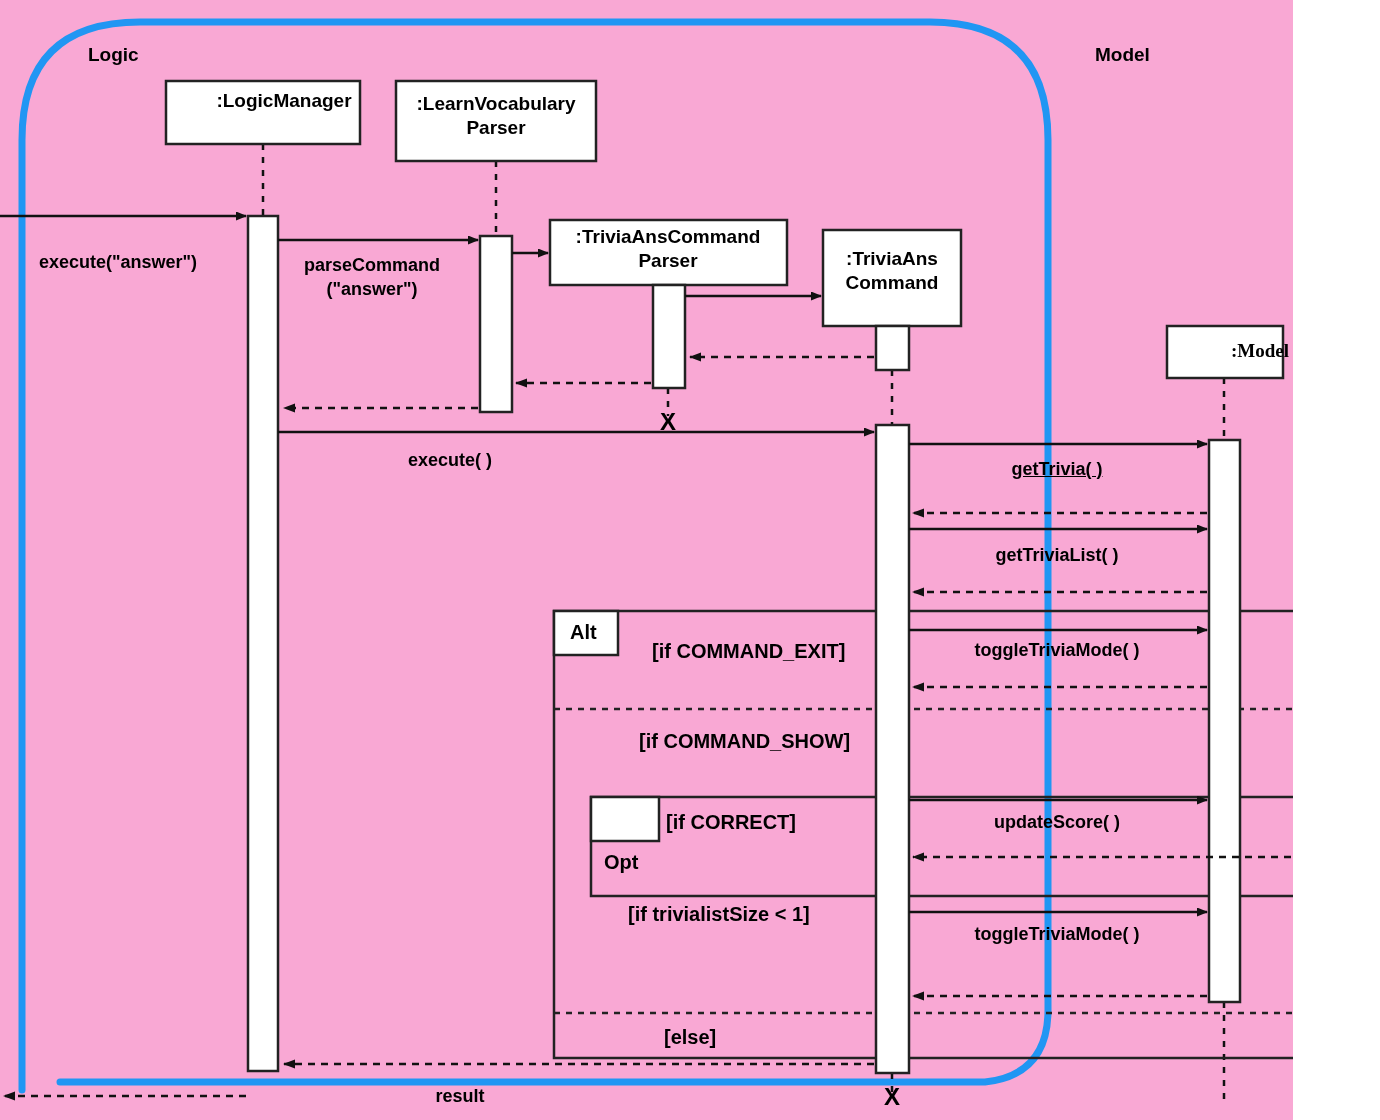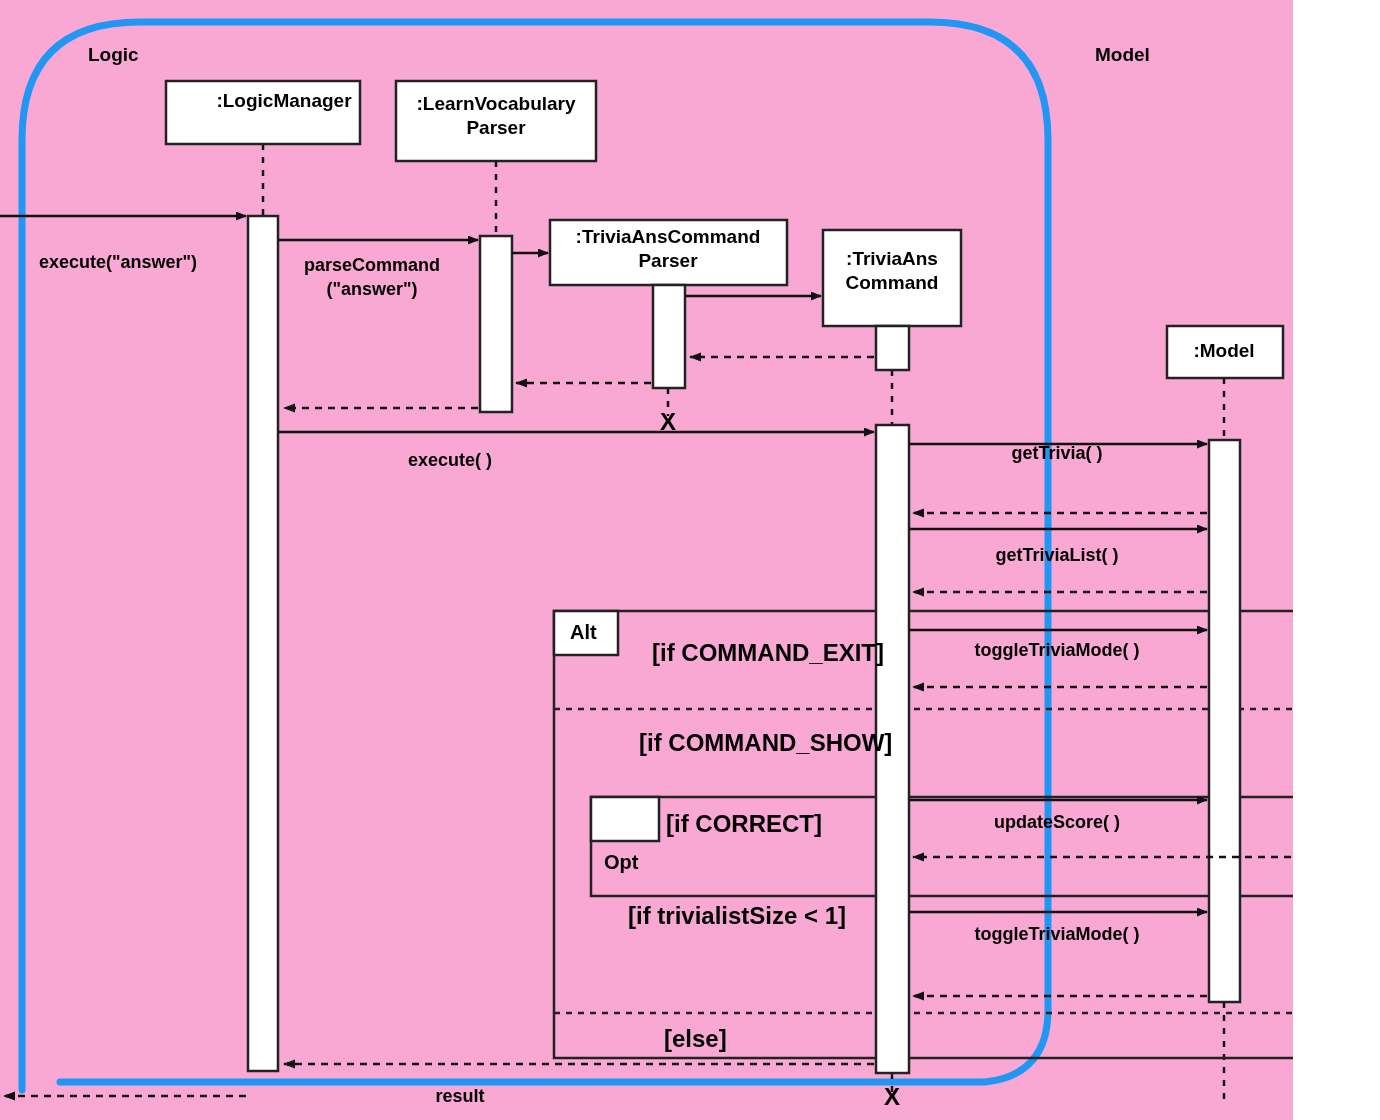--- a/index.html
+++ b/index.html
@@ -37,21 +37,21 @@
     text-align: center;
   }
   .partition-label {
     font-size: 19px;
   }
   .msg-label {
     font-size: 18px;
     text-align: center;
   }
   .guard-label {
-    font-size: 24px;
+    font-size: 20px;
   }
   .frag-op-label {
     font-size: 20px;
   }
   .destroy-x {
     font-size: 24px;
     font-weight: bold;
   }
   .centered {
     transform: translateX(-50%);
@@ -147,30 +147,30 @@
 
   <div class="lbl participant-label centered" style="left:496px; top:93px;">:LearnVocabulary</div>
   <div class="lbl participant-label centered" style="left:496px; top:117px;">Parser</div>
 
   <div class="lbl participant-label centered" style="left:668px; top:226px;">:TriviaAnsCommand</div>
   <div class="lbl participant-label centered" style="left:668px; top:250px;">Parser</div>
 
   <div class="lbl participant-label centered" style="left:892px; top:248px;">:TriviaAns</div>
   <div class="lbl participant-label centered" style="left:892px; top:272px;">Command</div>
 
-  <div class="lbl participant-label centered" style="left:1224px; top:340px;">:Model</div>
+  <div class="lbl participant-label centered" style="left:1260px; top:340px;font-family:Liberation Serif, serif;">:Model</div>
 
   <div class="lbl msg-label centered" style="left:118px; top:252px;">execute("answer")</div>
 
   <div class="lbl msg-label centered" style="left:372px; top:255px;">parseCommand</div>
   <div class="lbl msg-label centered" style="left:372px; top:279px;">("answer")</div>
 
   <div class="lbl msg-label centered" style="left:450px; top:450px;">execute( )</div>
 
-  <div class="lbl msg-label centered" style="left:1057px; top:443px;">getTrivia( )</div>
+  <div class="lbl msg-label centered" style="left:1057px; top:459px;text-decoration:underline;">getTrivia( )</div>
 
   <div class="lbl msg-label centered" style="left:1057px; top:545px;">getTriviaList( )</div>
 
   <div class="lbl msg-label centered" style="left:1057px; top:640px;">toggleTriviaMode( )</div>
 
   <div class="lbl msg-label centered" style="left:1057px; top:812px;">updateScore( )</div>
 
   <div class="lbl msg-label centered" style="left:1057px; top:924px;">toggleTriviaMode( )</div>
 
   <div class="lbl msg-label centered" style="left:460px; top:1086px;">result</div>

